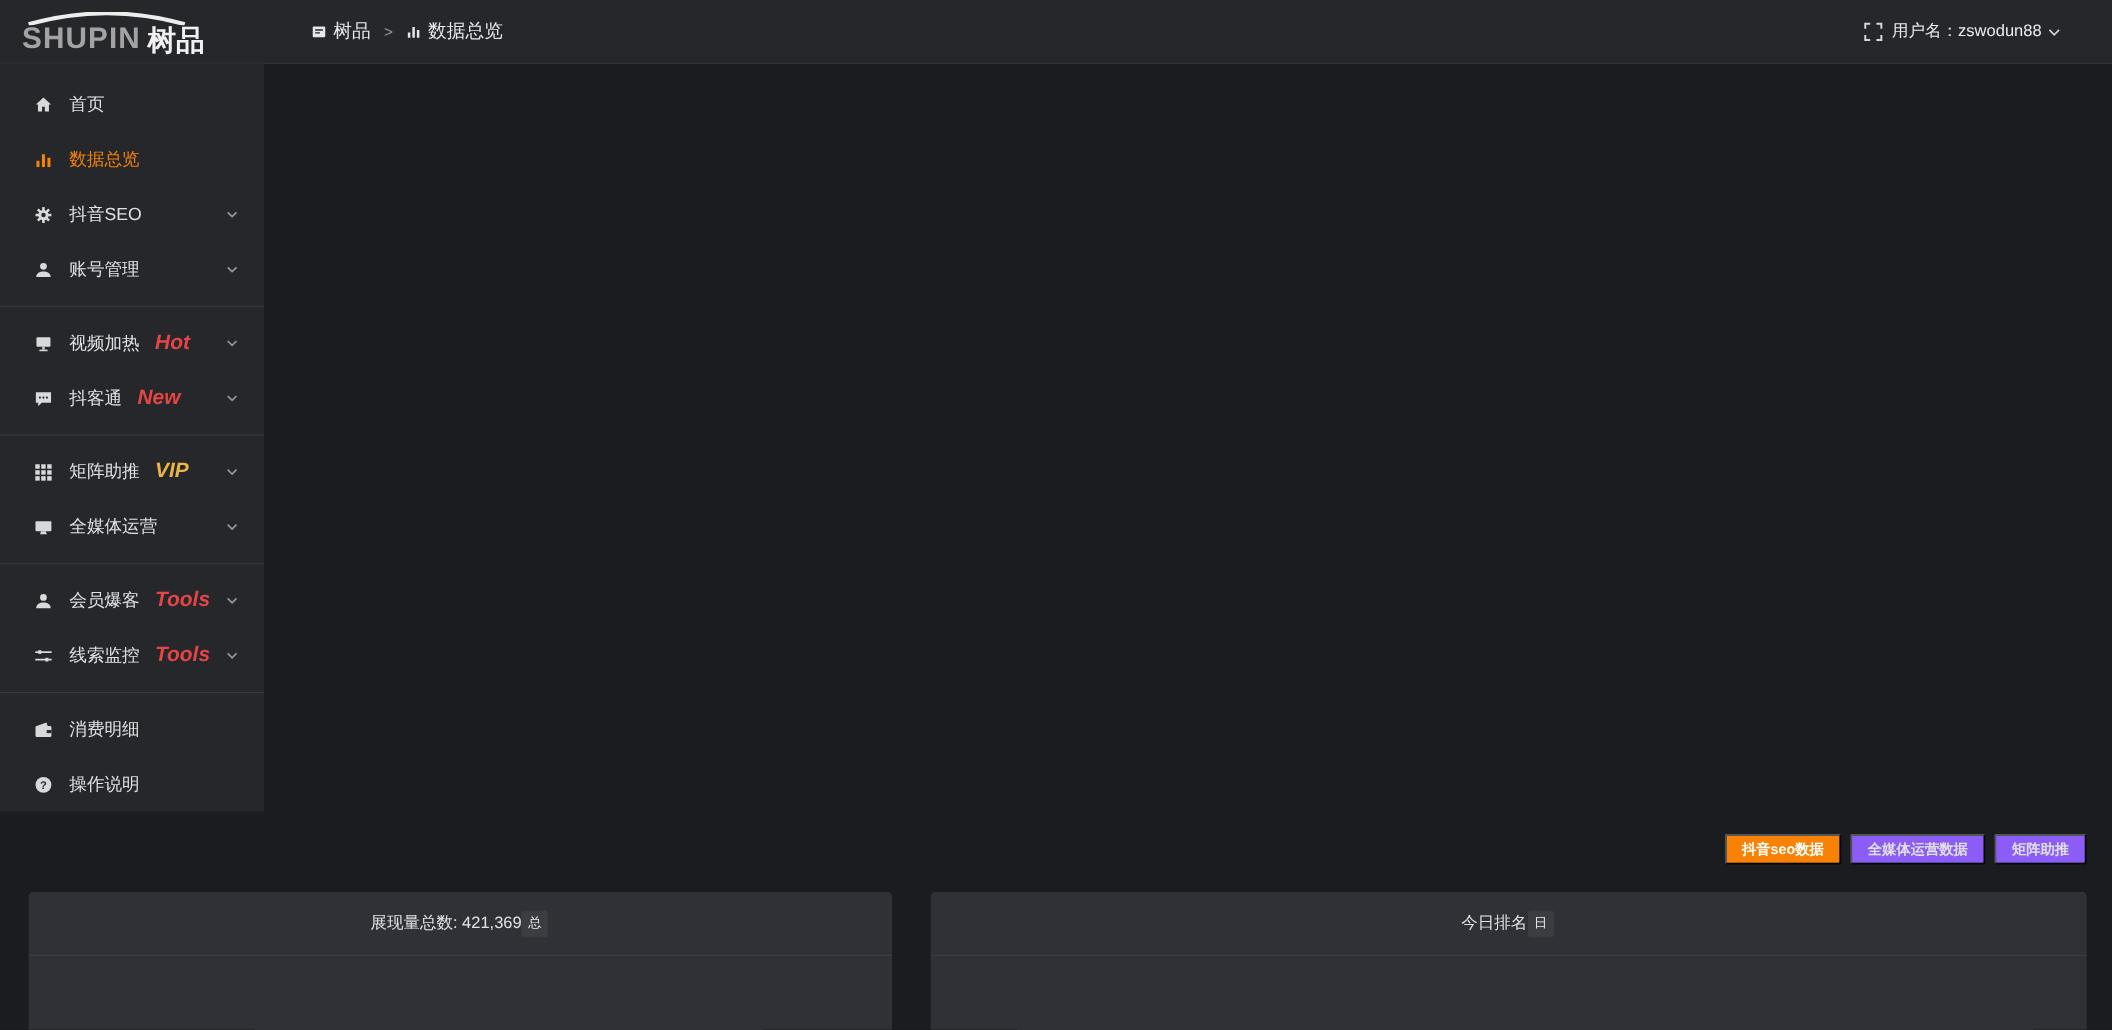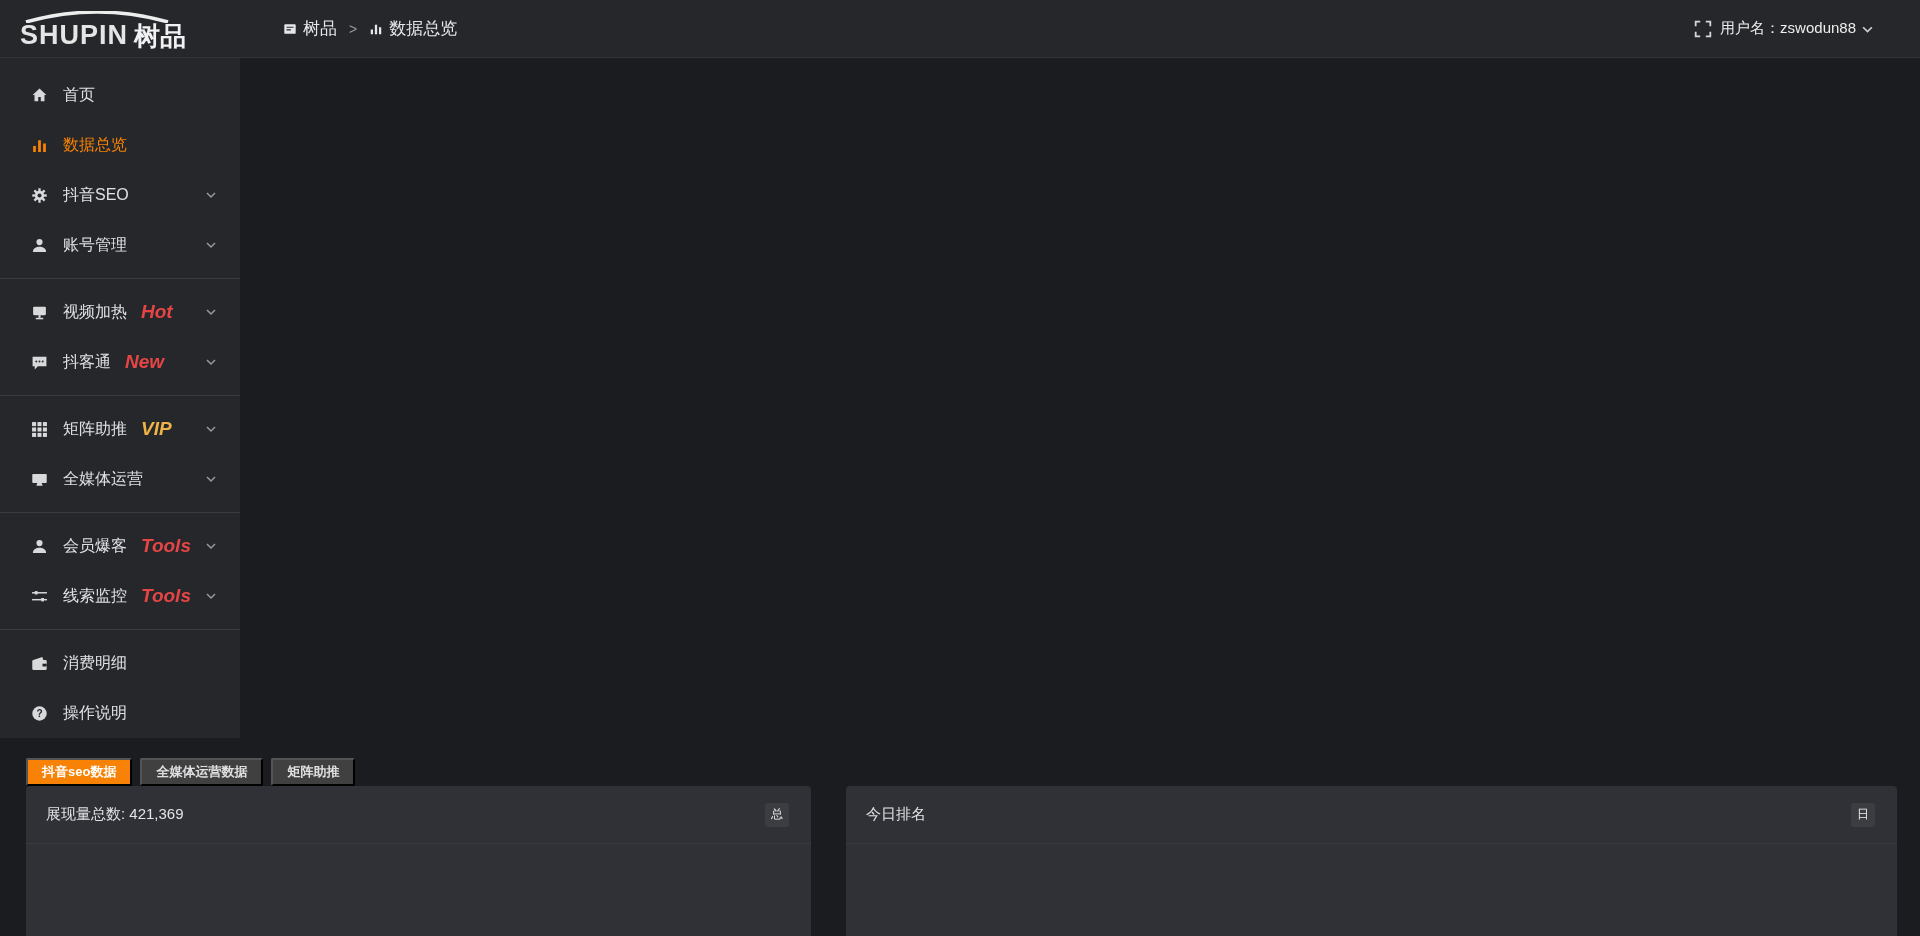--- a/index.html
+++ b/index.html
@@ -9,21 +9,21 @@
   }
   *{box-sizing:border-box; margin:0; padding:0;}
   html,body{width:1920px; height:936px; overflow:hidden;}
   body{background:var(--bg); font-family:"Liberation Sans","DejaVu Sans",sans-serif; color:var(--text);}
   .app{width:100%; height:100%; display:flex; flex-direction:column;}
 
   
   .topbar{height:58px; flex:none; display:flex; align-items:center; background:var(--side); border-bottom:1px solid #323337;}
   .logo{width:240px; flex:none; padding-left:20px; position:relative; display:flex; align-items:flex-end;}
   .logo-arc{position:absolute; top:3px; left:22px;}
-  .logo-text{font-size:27px; font-weight:800; letter-spacing:1px; color:#e5e5e5; line-height:1; padding-top:14px;}
+  .logo-text{font-size:27px; font-weight:800; letter-spacing:1px; color:#a3a3a3; line-height:1; padding-top:14px;}
   .logo-cn{font-size:26px; font-weight:800; margin-left:6px; color:#f1f1f3; line-height:1;}
   .breadcrumb{margin-left:43px; display:flex; align-items:center; font-size:17px; color:#e6e7e9; gap:8px;}
   .crumb{display:flex; align-items:center; gap:6px; cursor:default;}
   .crumb-sep{color:#9a9b9e; font-size:14px; margin:0 4px;}
   .top-right{margin-left:auto; display:flex; align-items:center; gap:8px; padding-right:47px;}
   .fs-icon{color:#d6d7d9; display:flex;}
   .user{display:flex; align-items:center; gap:6px; font-size:15px; color:#eceded; cursor:pointer;}
   .user .chev{color:#cfd0d2; display:flex; margin-top:2px;}
 
   
@@ -33,28 +33,28 @@
   .side-item .s-label{margin-left:15px; white-space:nowrap;}
   .side-item.active, .side-item.active .s-icon{color:var(--orange);}
   .side-badge{margin-left:14px; font-size:19px; font-weight:bold; font-style:italic;}
   .badge-red{color:var(--red);}
   .badge-gold{color:var(--gold);}
   .side-item .chev{margin-left:auto; color:#98999c; display:flex;}
   .side-divider{height:1px; background:#3a3b3e; margin:8px 0;}
 
   
   .main{flex:1; background:var(--bg); padding:20px 23px 0 26px; overflow:hidden;}
-  .tabs{display:flex; gap:8px; }
+  .tabs{display:flex; gap:8px; margin-bottom:25px;justify-content:flex-end;}
   .tab{height:28px; padding:0 14px; display:flex; align-items:center; font-size:13px; font-weight:bold;
-       border-radius:2px; background:#404040; color:#e0e0e2; cursor:pointer;}
+       border-radius:2px; background:#8b5cf6; color:#e0e0e2; cursor:pointer;}
   .tab.active{background:var(--orange); color:#fff;}
 
   .top-row{display:flex; gap:35px; height:550px;}
   .panel{background:var(--panel); border-radius:4px;}
-  .panel-header{height:58px; display:flex; align-items:center; justify-content:space-between;
+  .panel-header{height:58px; display:flex; align-items:center; justify-content:center;
                 padding:0 22px 0 20px; font-size:15px; color:#e2e3e5; border-bottom:1px solid rgba(255,255,255,.05);}
   .mini-badge{width:24px; height:24px; border-radius:3px; background:#3c3d41; color:#ededee;
               font-size:12px; display:flex; align-items:center; justify-content:center; cursor:pointer;}
 
   
   .chart-panel{width:785px; flex:none;}
   .chart-area{position:relative; height:492px;}
   .leader-svg{position:absolute; left:0; top:0; pointer-events:none;}
 
   

